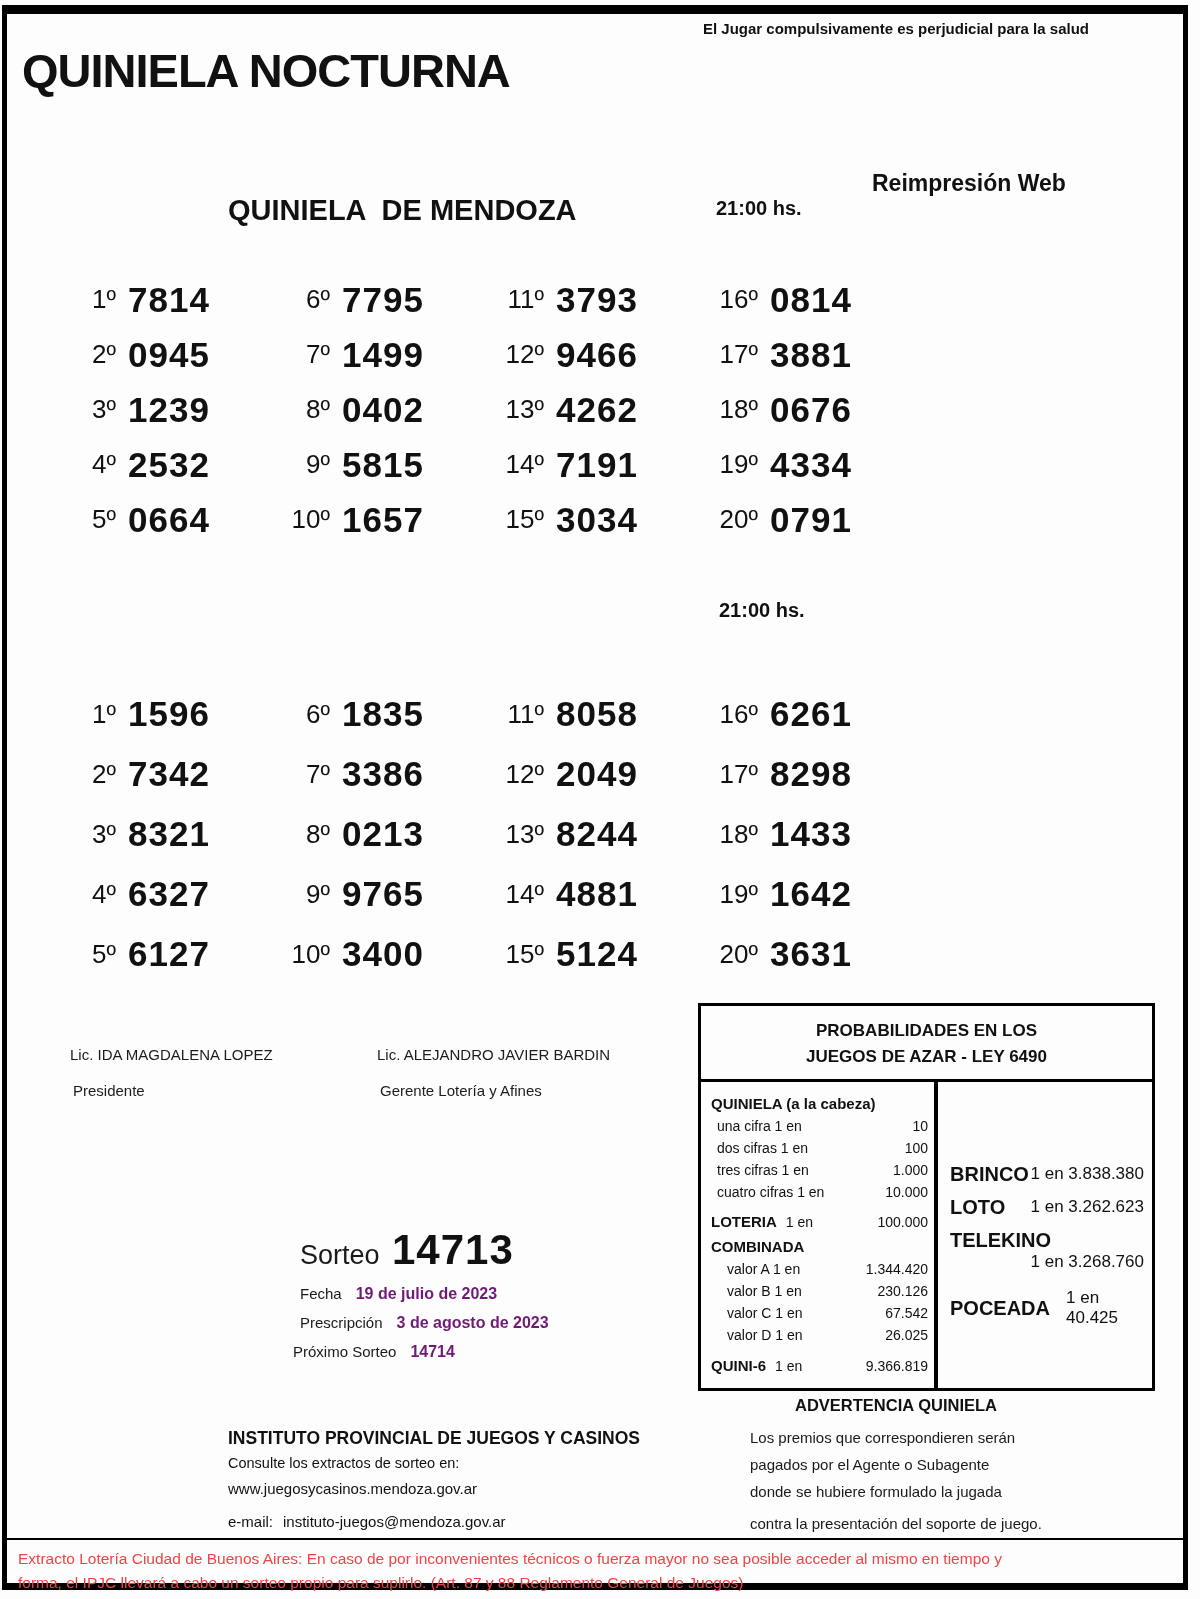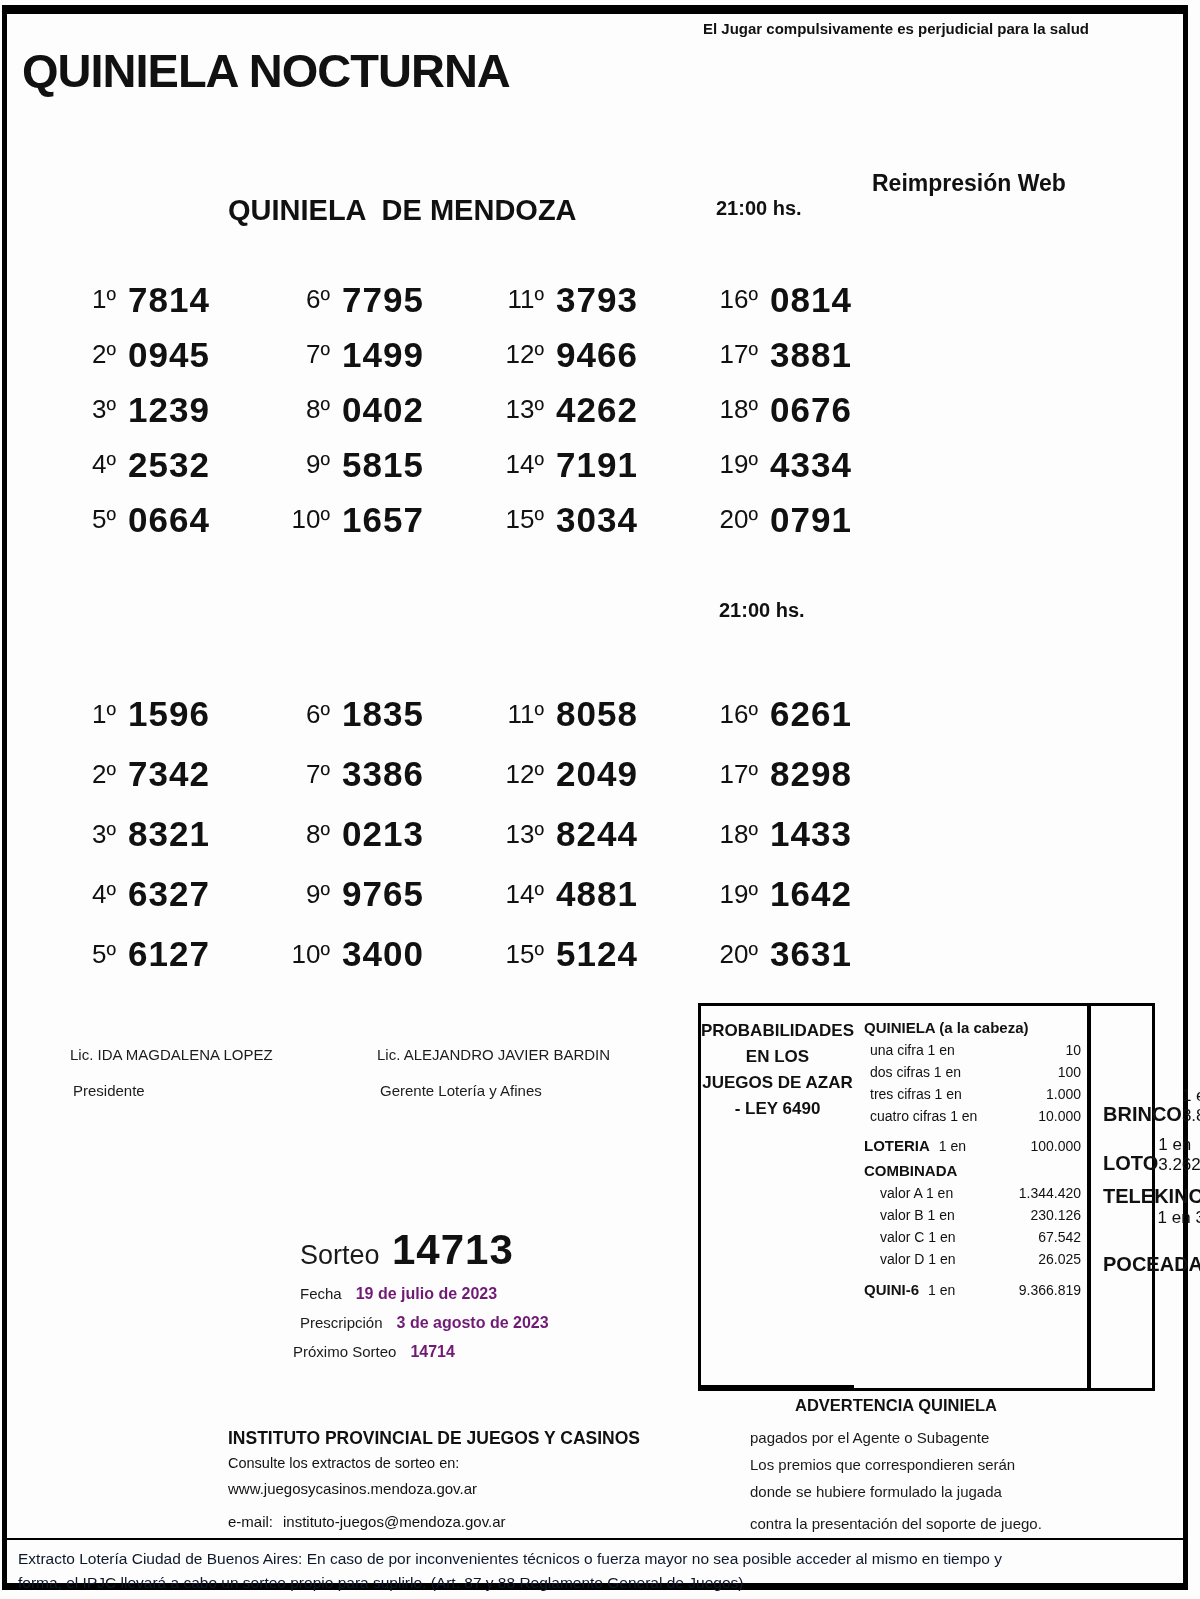--- a/index.html
+++ b/index.html
@@ -29,39 +29,39 @@
   .result-pos{width:56px;text-align:right;font-size:26px;flex:none;}
   .result-num{font-size:35px;font-weight:bold;margin-left:12px;letter-spacing:1px;}
 
   
   .official-name{font-size:15px;color:#1c1c1c;}
   .official-role{font-size:15px;color:#1c1c1c;}
   .off1n{left:70px;top:1046px;}  .off1r{left:73px;top:1082px;}
   .off2n{left:377px;top:1046px;} .off2r{left:380px;top:1082px;}
 
   
-  .prob-box{left:698px;top:1003px;width:457px;height:388px;box-sizing:border-box;border:3px solid #000;display:flex;flex-direction:row;}
+  .prob-box{left:698px;top:1003px;width:457px;height:388px;box-sizing:border-box;border:3px solid #000;display:flex;flex-direction:column;}
   .prob-title{border-bottom:3px solid #000;text-align:center;font-size:17px;font-weight:bold;line-height:26px;padding:12px 0 9px;}
   .prob-body{flex:1;display:flex;min-height:0;}
   .prob-left{width:237px;box-sizing:border-box;border-right:4px solid #000;padding:11px 6px 6px 10px;font-size:14px;line-height:22px;}
   .prob-right{flex:1;padding:80px 8px 0 12px;box-sizing:border-box;}
   .p-head{font-weight:bold;font-size:15px;}
   .p-row{display:flex;}
   .p-ind1{padding-left:6px;}
   .p-ind2{padding-left:16px;}
   .p-val{margin-left:auto;}
   .p-mid{margin-left:9px;}
   .row-loteria{margin-top:8px;}
   .row-combinada{margin-top:3px;}
   .row-quini6{margin-top:9px;}
   .g-row{display:flex;align-items:flex-end;}
   .g-name{font-weight:bold;font-size:20px;line-height:24px;}
   .g-odds{font-size:17px;}
   .g-right{margin-left:auto;}
-  .g-block{margin-bottom:9px;}
+  .g-block{margin-bottom:9px;align-items:center;}
   .g-odds-line{text-align:right;font-size:17px;margin-top:0px;}
   .row-poceada{margin-top:16px;align-items:center;}
   .row-poceada .g-odds{margin-left:16px;}
 
   
   .sorteo-label{left:300px;top:1240px;font-size:27px;color:#1a1a1a;}
   .sorteo-number{left:392px;top:1226px;font-size:42px;font-weight:bold;letter-spacing:1px;}
   .draw-row{display:flex;font-size:15px;color:#1a1a1a;}
   .draw-row b{font-size:16px;color:#701a75;}
   .row-fecha{left:300px;top:1285px;text-align:right;}
@@ -77,21 +77,21 @@
   .inst-email{font-size:15px;margin-top:16px;display:flex;}
   .inst-email .lbl{margin-right:10px;}
 
   
   .adv-title{left:795px;top:1396px;font-size:16.5px;font-weight:bold;}
   .adv-lines{left:750px;top:1424px;font-size:15px;line-height:27px;color:#1a1a1a;}
   .adv-last{margin-top:5px;}
 
   
   .separator{left:6px;top:1538px;width:1180px;height:2px;background:#000;}
-  .footer-text{left:18px;top:1547px;width:1160px;font-size:15.5px;line-height:24px;color:#0f172a;}
+  .footer-text{left:18px;top:1547px;width:1160px;font-size:15.5px;line-height:24px;color:#ef4444;}
 </style>
 </head>
 <body>
 
 <div class="page">
   <div class="frame abs"></div>
 
   <h1 class="abs doc-title">QUINIELA NOCTURNA</h1>
   <div class="abs health-warning">El Jugar compulsivamente es perjudicial para la salud</div>
 
@@ -405,22 +405,22 @@
     <div class="inst-line1">Consulte los extractos de sorteo en:</div>
     <div class="inst-www">www.juegosycasinos.mendoza.gov.ar</div>
     <div class="inst-email">
       <span class="lbl">e-mail:</span>
       <span>instituto-juegos@mendoza.gov.ar</span>
     </div>
   </div>
 
   <div class="abs adv-title">ADVERTENCIA QUINIELA</div>
   <div class="abs adv-lines">
+    <div>Los premios que correspondieren serán</div>
     <div>pagados por el Agente o Subagente</div>
-    <div>Los premios que correspondieren serán</div>
     <div>donde se hubiere formulado la jugada</div>
     <div class="adv-last">contra la presentación del soporte de juego.</div>
   </div>
 
   <div class="abs separator"></div>
   <div class="abs footer-text">
     <div>Extracto Lotería Ciudad de Buenos Aires: En caso de por inconvenientes técnicos o fuerza mayor no sea posible acceder al mismo en tiempo y</div>
     <div>forma, el IPJC llevará a cabo un sorteo propio para suplirlo. (Art. 87 y 88 Reglamento General de Juegos)</div>
   </div>
 </div>

